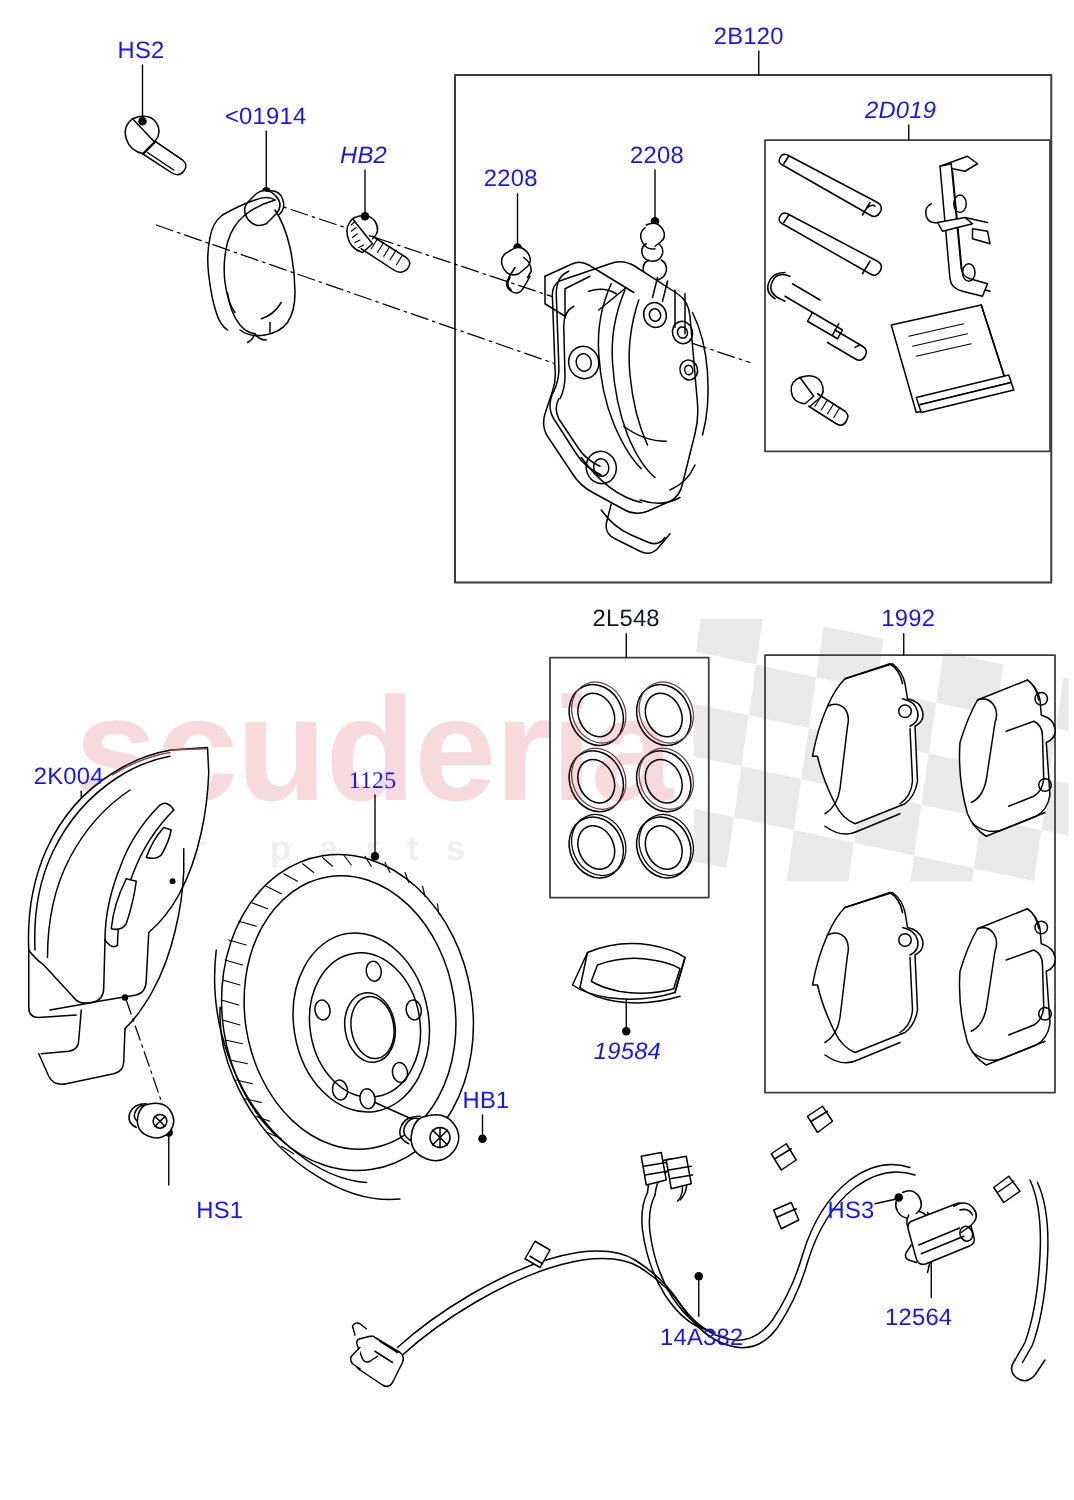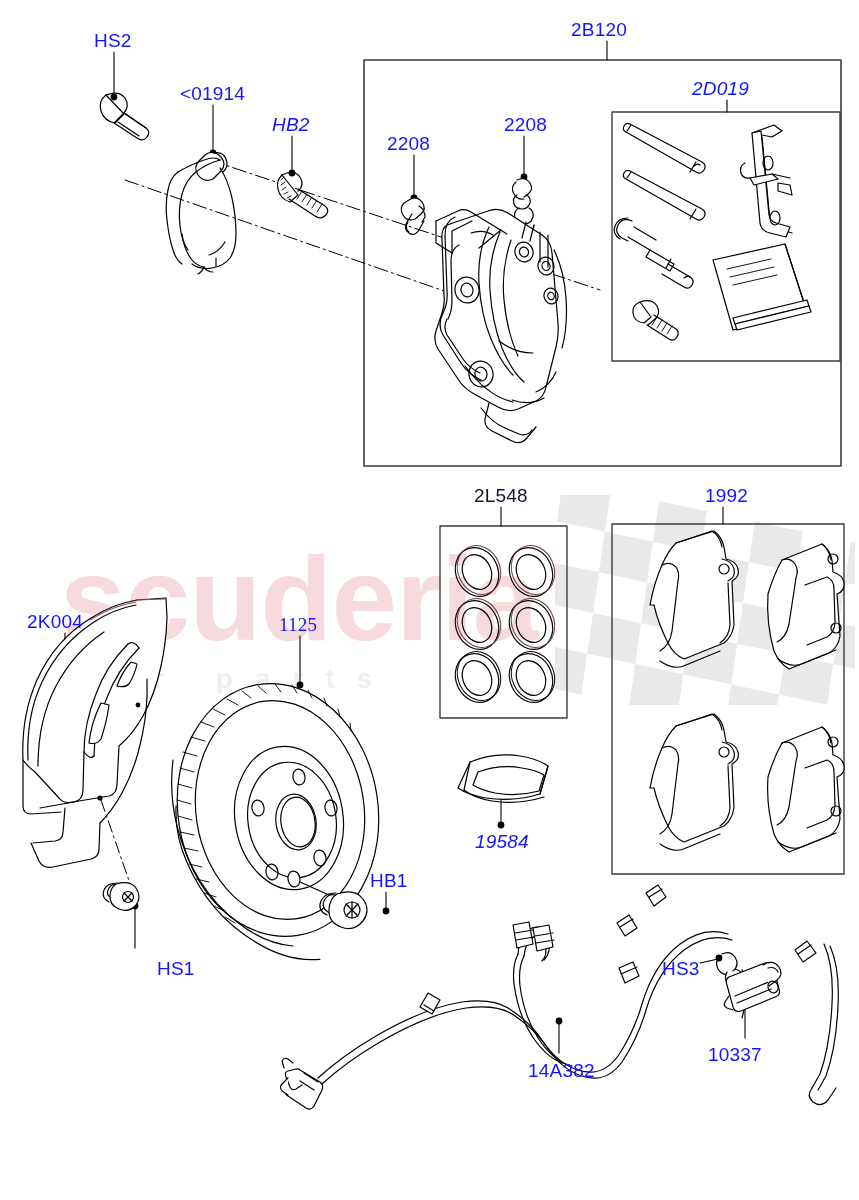--- a/index.html
+++ b/index.html
@@ -629,15 +629,15 @@
     <div class="lbl" style="left: 571px; top: 19px; color: rgb(20, 20, 255);">2B120</div>
     <div class="lbl" style="left: 692px; top: 78px; color: rgb(20, 20, 255); font-style: italic;">2D019</div>
     <div class="lbl" style="left: 474px; top: 485px; color: #0f172a;">2L548</div>
     <div class="lbl" style="left: 705px; top: 485px; color: rgb(20, 20, 255);">1992</div>
     <div class="lbl" style="left: 27px; top: 611px; color: rgb(20, 20, 255);">2K004</div>
     <div class="lbl" style="left: 279px; top: 614px; color: rgb(20, 20, 255); font-family: Liberation Serif, serif;">1125</div>
     <div class="lbl" style="left: 475px; top: 831px; color: rgb(20, 20, 255); font-style: italic;">19584</div>
     <div class="lbl" style="left: 370px; top: 870px; color: rgb(20, 20, 255); text-align: center;">HB1</div>
     <div class="lbl" style="left: 113px; top: 958px; color: rgb(20, 20, 255); margin-left: 44px;">HS1</div>
     <div class="lbl" style="left: 662px; top: 958px; color: rgb(20, 20, 255);">HS3</div>
-    <div class="lbl" style="left: 708px; top: 1044px; color: rgb(20, 20, 255);">10337</div>
+    <div class="lbl" style="left: 708px; top: 1044px; color: rgb(20, 20, 255);">12564</div>
     <div class="lbl" style="left: 528px; top: 1060px; color: rgb(20, 20, 255);">14A382</div>
   </div>
 
 </body></html>

